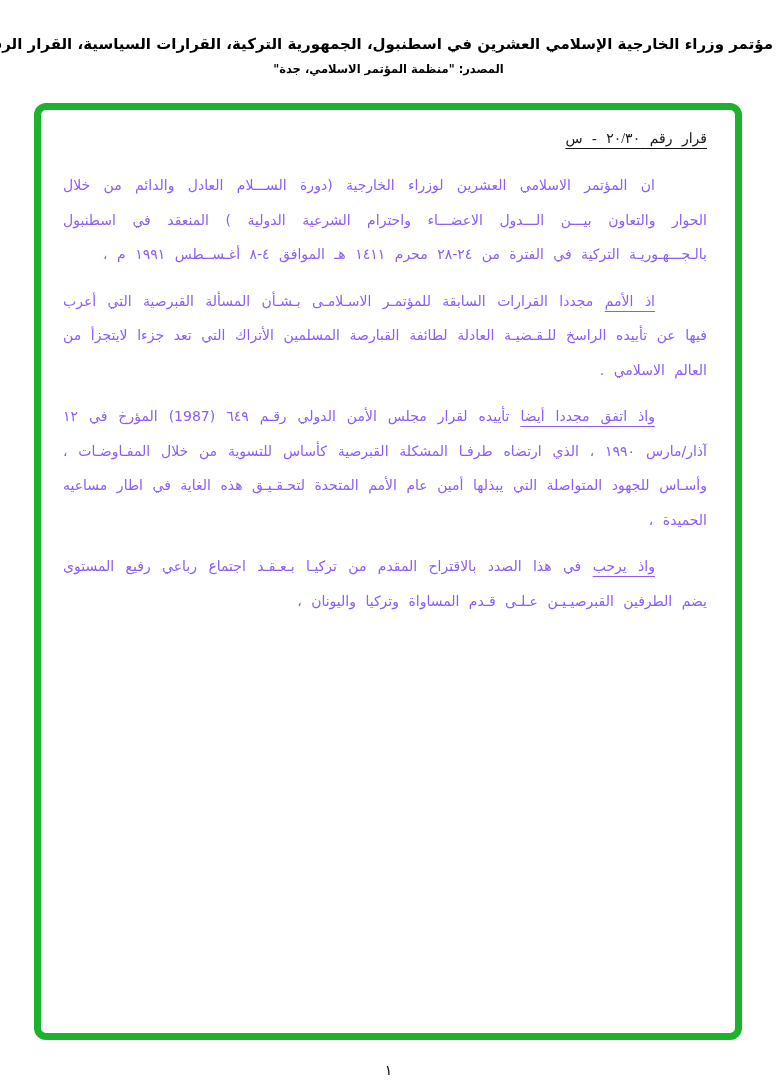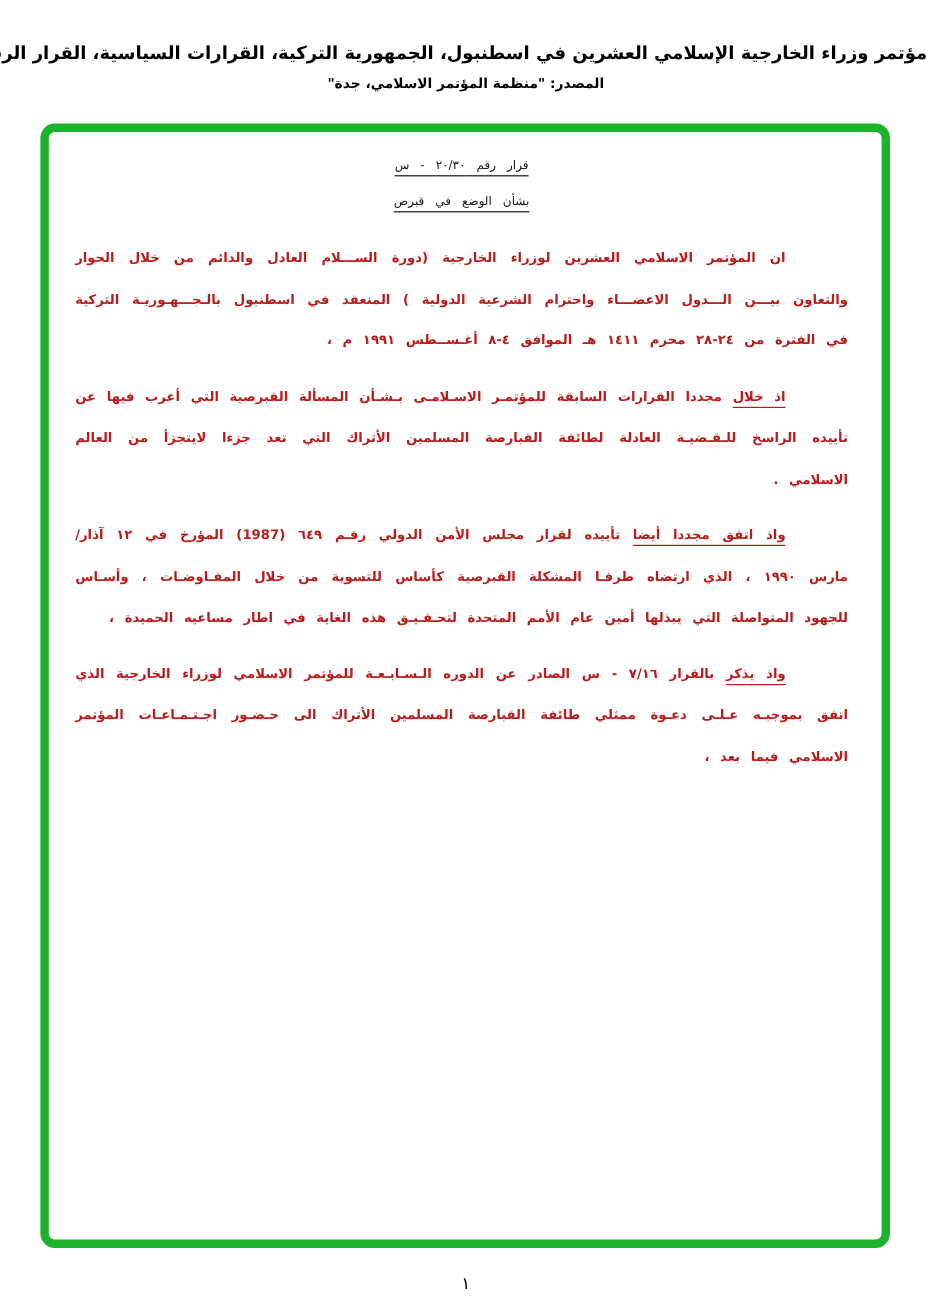--- a/index.html
+++ b/index.html
@@ -45,40 +45,39 @@
     width: 708px;
     height: 937px;
     box-sizing: border-box;
     border: 7px solid #1cb32c;
     border-radius: 12px;
     padding: 14px 28px 0 22px;
     overflow: hidden;
     background: #ffffff;
   }
   .doc-title {
-    text-align: center;
-    font-size: 10px;
+    font-size: 14px;
     line-height: 30px;
     word-spacing: 6px;
     margin-bottom: 14px;
     color: #151515;
+    font-family: Liberation Serif, serif;
   }
   .doc-title .u {
     text-decoration: underline;
     text-underline-offset: 5px;
   }
   .doc-body p.para {
     margin: 12px 0 0 0;
-    font-size: 11px;
+    font-size: 14px;
     line-height: 34.5px;
     text-align: justify;
     text-indent: 52px;
     word-spacing: 5px;
-    color: #b91c1c;
-    font-weight: bold;
+    color: #8b5cf6;
   }
   .doc-body .lead {
     text-decoration: underline;
     text-underline-offset: 5px;
   }
   .page-number {
     position: absolute;
     bottom: 14px;
     left: 0;
     right: 0;
@@ -92,26 +91,23 @@
 
 <div class="page-header">مؤتمر وزراء الخارجية الإسلامي العشرين في اسطنبول، الجمهورية التركية، القرارات السياسية، القرار الرقم ٢٠/٣٠-س</div>
 
 <div class="page-source">المصدر:  "منظمة المؤتمر الاسلامي، جدة"</div>
 
 <div class="doc-frame" style="border-color: rgb(28, 179, 44);">
   <div class="doc-title">
     <div>
       <span class="u">قرار رقم ٢٠/٣٠ - س</span>
     </div>
-    <div>
-      <span class="u">بشأن الوضع في قبرص</span>
-    </div>
   </div>
 
   <div class="doc-body" id="doc-body">
       <p class="para"><span>ان المؤتمر الاسلامي العشرين لوزراء الخارجية (دورة الســـلام العادل والدائم من خلال الحوار والتعاون بيـــن الـــدول الاعضـــاء واحترام الشرعية الدولية ) المنعقد في اسطنبول بالـجـــهـوريـة التركية في الفترة من ٢٤-٢٨ محرم ١٤١١ هـ الموافق ٤-٨ أغـســطس ١٩٩١ م ،</span></p>
-      <p class="para"><span class="lead">اذ خلال</span><span> مجددا القرارات السابقة للمؤتمـر الاسـلامـى بـشـأن المسألة القبرصية التي أعرب فيها عن تأييده الراسخ للـقـضيـة العادلة لطائفة القبارصة المسلمين الأتراك التي تعد جزءا لايتجزأ من العالم الاسلامي .</span></p>
+      <p class="para"><span class="lead">اذ الأمم</span><span> مجددا القرارات السابقة للمؤتمـر الاسـلامـى بـشـأن المسألة القبرصية التي أعرب فيها عن تأييده الراسخ للـقـضيـة العادلة لطائفة القبارصة المسلمين الأتراك التي تعد جزءا لايتجزأ من العالم الاسلامي .</span></p>
       <p class="para"><span class="lead">واذ اتفق مجددا أيضا</span><span> تأييده لقرار مجلس الأمن الدولي رقـم ٦٤٩ (1987) المؤرخ في ١٢ آذار/مارس ١٩٩٠ ، الذي ارتضاه طرفـا المشكلة القبرصية كأساس للتسوية من خلال المفـاوضـات ، وأسـاس للجهود المتواصلة التي يبذلها أمين عام الأمم المتحدة لتحـقـيـق هذه الغاية في اطار مساعيه الحميدة ،</span></p>
-      <p class="para"><span class="lead">واذ يذكر</span><span> بالقرار ٧/١٦ - س الصادر عن الدوره الـسـابـعـة للمؤتمر الاسلامي لوزراء الخارجية الذي اتفق بموجبـه عـلـى دعـوة ممثلي طائفة القبارصة المسلمين الأتراك الى حـضـور اجـتـمـاعـات المؤتمر الاسلامي فيما بعد ،</span></p>
+      <p class="para"><span class="lead">واذ يرحب</span><span> في هذا الصدد بالاقتراح المقدم من تركيـا بـعـقـد اجتماع رباعي رفيع المستوى يضم الطرفين القبرصيـيـن عـلـى قـدم المساواة وتركيا واليونان ،</span></p>
     </div>
 </div>
 
 <div class="page-number">١</div>
 
 </body></html>

